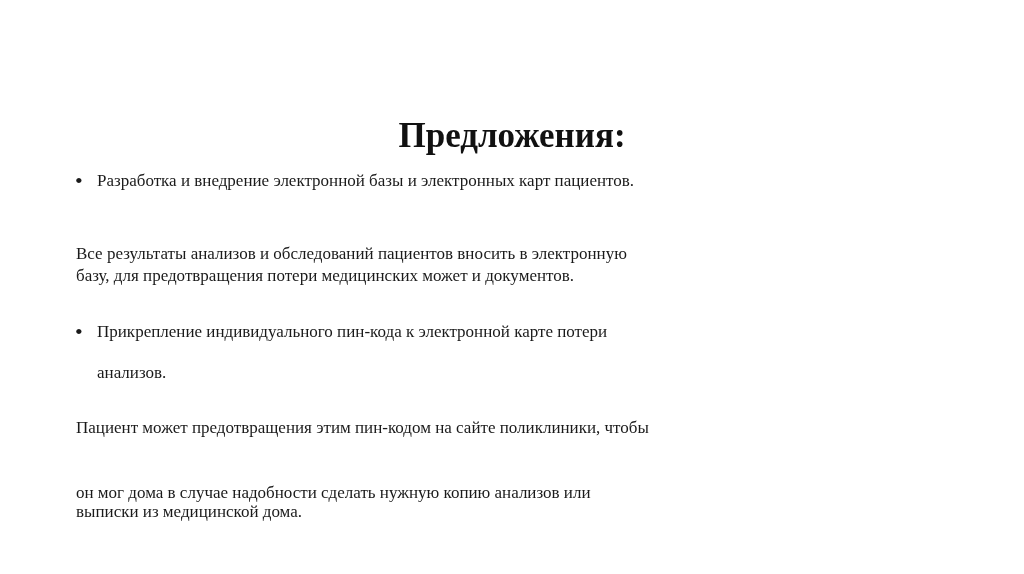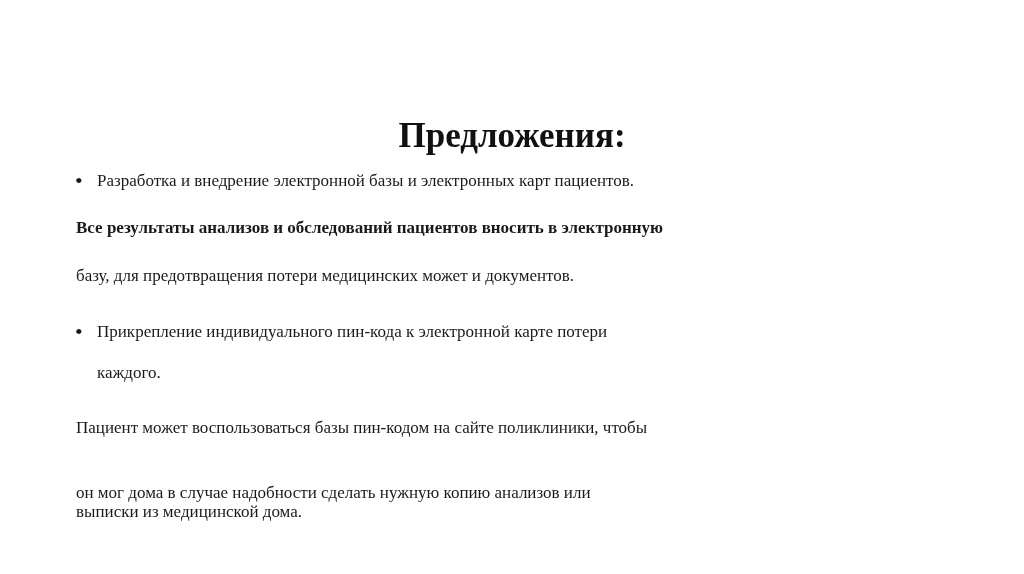--- a/index.html
+++ b/index.html
@@ -15,28 +15,28 @@
 
 <div>
   <div class="title">Предложения:</div>
 
   <div>
     <span class="bullet" style="left:75px; top:167px;">•</span>
     <span class="line" style="left:97px; top:167px;">Разработка и внедрение электронной базы и электронных карт пациентов.</span>
   </div>
 
   <div>
-    <span class="line" style="left:76px; top:214px;font-weight:bold;">Все результаты анализов и обследований пациентов вносить в электронную</span>
+    <span class="line" style="left:76px; top:240px;">Все результаты анализов и обследований пациентов вносить в электронную</span>
     <span class="line" style="left:76px; top:262px;">базу, для предотвращения потери медицинских может и документов.</span>
   </div>
 
   <div>
     <span class="bullet" style="left:75px; top:318px;">•</span>
     <span class="line" style="left:97px; top:318px;">Прикрепление индивидуального пин-кода к электронной карте потери</span>
-    <span class="line" style="left:97px; top:359px;">каждого.</span>
+    <span class="line" style="left:97px; top:359px;">анализов.</span>
   </div>
 
   <div>
-    <span class="line" style="left:76px; top:414px;">Пациент может воспользоваться базы пин-кодом на сайте поликлиники, чтобы</span>
+    <span class="line" style="left:76px; top:414px;">Пациент может предотвращения этим пин-кодом на сайте поликлиники, чтобы</span>
     <span class="line" style="left:76px; top:479px;">он мог дома в случае надобности сделать нужную копию анализов или</span>
     <span class="line" style="left:76px; top:498px;">выписки из медицинской дома.</span>
   </div>
 </div>
 
 </body></html>

